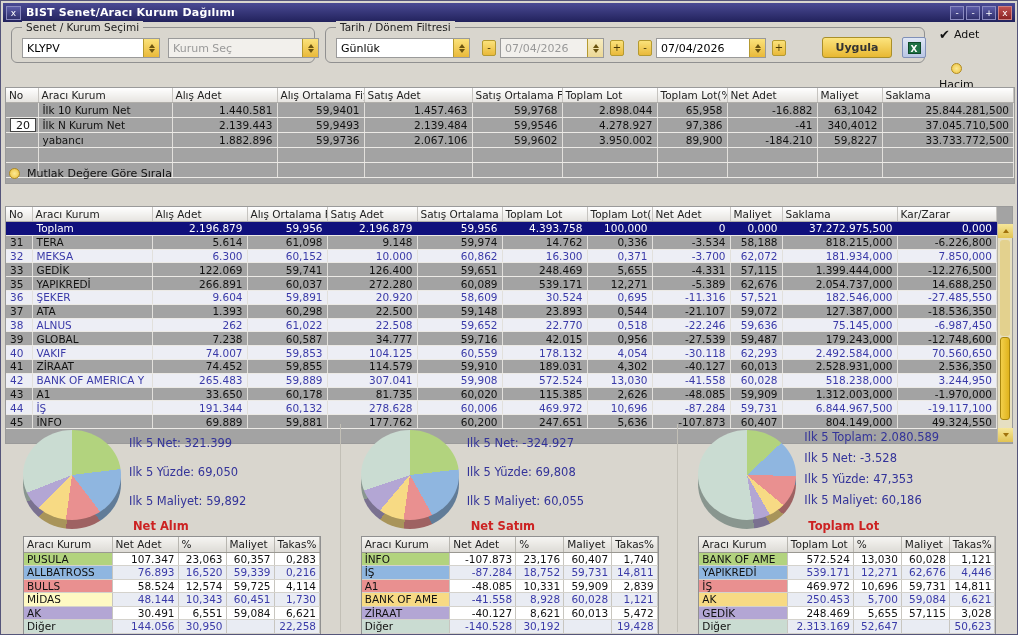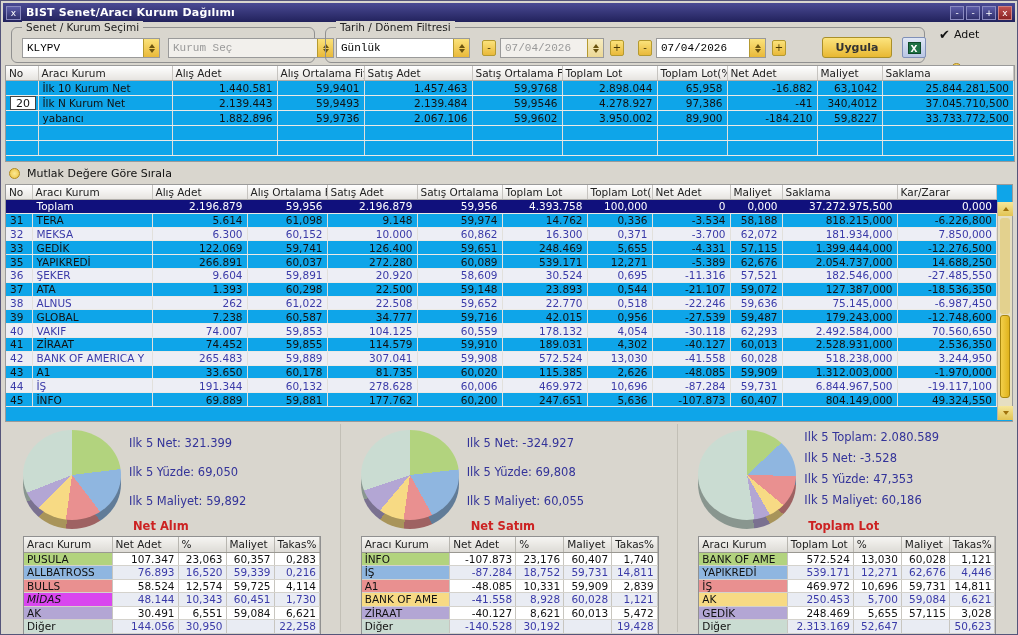--- a/index.html
+++ b/index.html
@@ -17,21 +17,21 @@
   .tb-right { margin-left:auto; display:flex; gap:2px; }
   .tb-right .tb-btn { margin:0; width:14px; }
   .tb-btn.close { background:linear-gradient(#c05050,#8c2424); border-color:#d08080; }
 
   
   .toolbar { position:absolute; left:2px; top:21px; right:2px; height:44px; }
   .group { position:absolute; border:1px solid #909090; border-radius:6px; height:36px; top:5px; }
   .group-label { position:absolute; top:-7px; left:10px; background:#d9d6ce; padding:0 4px;
     font-size:10.5px; color:#222; }
   .field { background:#fff; border:1px solid #9a9a9a; height:20px; display:flex; align-items:center;
-    font-size:11px; padding-left:4px; position:absolute; top:10px;font-family:Liberation Mono, monospace; }
+    font-size:11px; padding-left:4px; position:absolute; top:10px; }
   .field.disabled { color:#999; background:#f2f0ec; }
   .spin { width:16px; height:18px; margin-left:auto; background:linear-gradient(#fbe27a,#e9b93a);
     border-left:1px solid #b59a30; display:flex; flex-direction:column; align-items:center; justify-content:center; cursor:pointer; }
   .spin.pale { background:linear-gradient(#f7ecc0,#ecd896); }
   .tri-u { width:0;height:0;border-left:3px solid transparent;border-right:3px solid transparent;border-bottom:4px solid #6b5410; margin-bottom:1px;}
   .tri-d { width:0;height:0;border-left:3px solid transparent;border-right:3px solid transparent;border-top:4px solid #6b5410;}
   .sq-btn { position:absolute; top:12px; width:14px; height:16px; background:linear-gradient(#fbe27a,#e9b93a);
     border:1px solid #b59a30; font-size:10px; line-height:13px; text-align:center; color:#4a3a08; cursor:pointer; border-radius:2px;}
   .apply-btn { position:absolute; top:9px; width:70px; height:21px; background:linear-gradient(#fce47e,#e8b832);
     border:1px solid #a98f2a; border-radius:3px; font-size:11px; font-weight:bold; color:#333; text-align:center; line-height:19px; cursor:pointer;}
@@ -39,21 +39,21 @@
     border:1px solid #8090b8; border-radius:2px; display:flex; align-items:center; justify-content:center; cursor:pointer;}
   .excel-glyph { width:13px; height:12px; background:#1e7145; color:#fff; font-size:9px; font-weight:bold;
     text-align:center; line-height:12px; border:1px solid #0e4a2a;}
   .opt { position:absolute; display:flex; align-items:center; gap:4px; font-size:11px; color:#111; cursor:pointer;}
   .check-glyph { font-size:13px; color:#111; line-height:10px; }
   .radio-circle { width:11px; height:11px; border-radius:50%; background:radial-gradient(#fbe894,#edc23c);
     border:1px solid #b08a20; }
 
   
   table { border-collapse:collapse; table-layout:fixed; }
-  .grid { position:absolute; background:#0ea5e9; border:1px solid #9a9a9a; }
+  .grid { position:absolute; background:#a3a3a3; border:1px solid #9a9a9a;margin-top:22px; }
   .grid table { width:100%; font-size:10.5px; }
   .grid th { background:linear-gradient(#ffffff,#e6e4e0); border-right:1px solid #c6c4c0;
     border-bottom:1px solid #b0aeaa; font-weight:normal; text-align:left; color:#222;
     padding:1px 3px; white-space:nowrap; overflow:hidden; }
   .grid td { border-right:1px solid #e2e0dc; border-bottom:1px solid #eceae6; padding:0 4px;
     white-space:nowrap; overflow:hidden; color:#111; }
   .grid td.num { text-align:right; }
   .summary td { height:15px; }
   .main td { height:13.8px; }
   .main tr.alt td { background:#edeef5; color:#3a3aa8; }
@@ -115,21 +115,21 @@
 <div class="toolbar">
   <div class="group" style="left:8px; width:304px;">
     <span class="group-label">Senet / Kurum Seçimi</span>
     <div class="field" style="left:10px; width:138px;">
       <span>KLYPV</span>
       <span class="spin">
           <i class="tri-u"></i>
           <i class="tri-d"></i>
         </span>
     </div>
-    <div class="field disabled" style="left:156px; width:166px;">
+    <div class="field disabled" style="left:156px; width:151px;">
       <span>Kurum Seç</span>
       <span class="spin">
           <i class="tri-u"></i>
           <i class="tri-d"></i>
         </span>
     </div>
   </div>
 
   <div class="group" style="left:322px; width:600px;">
     <span class="group-label">Tarih / Dönem Filtresi</span>
@@ -582,21 +582,21 @@
               <td class="num">0,216</td>
             </tr>
             <tr>
               <td class="lbl" style="background: rgb(233, 144, 144);">BULLS</td>
               <td class="num">58.524</td>
               <td class="num">12,574</td>
               <td class="num">59,725</td>
               <td class="num">4,114</td>
             </tr>
             <tr class="alt">
-              <td class="lbl" style="background: #d946ef; font-style: italic;">MİDAS</td>
+              <td class="lbl" style="background: #fef9c3;">MİDAS</td>
               <td class="num">48.144</td>
               <td class="num">10,343</td>
               <td class="num">60,451</td>
               <td class="num">1,730</td>
             </tr>
             <tr>
               <td class="lbl" style="background: rgb(179, 166, 212);">AK</td>
               <td class="num">30.491</td>
               <td class="num">6,551</td>
               <td class="num">59,084</td>

